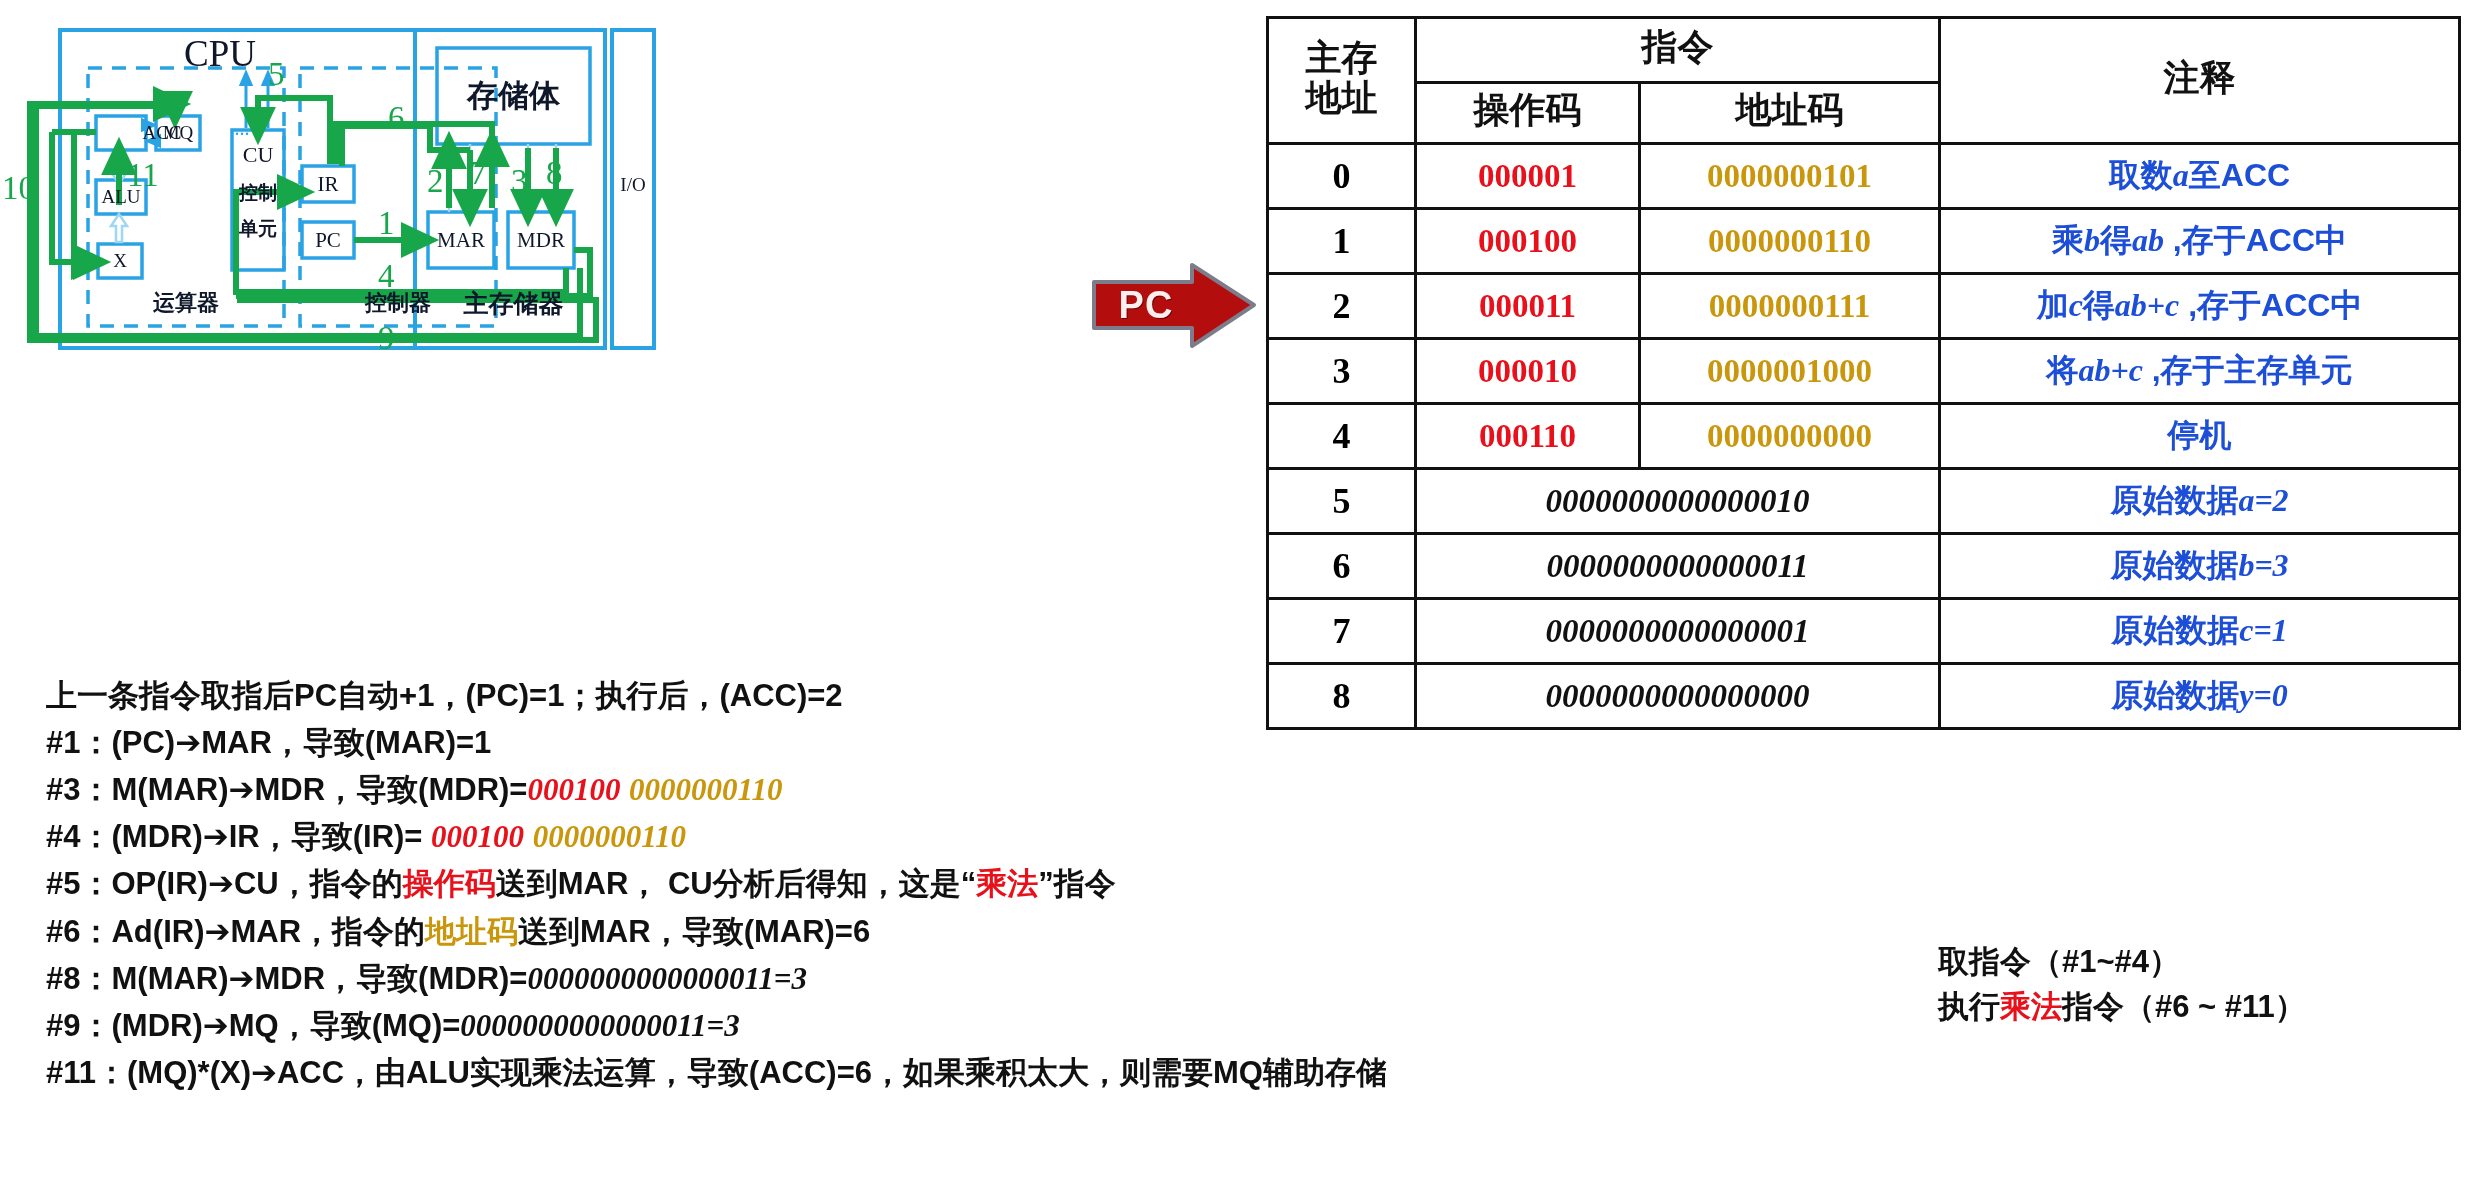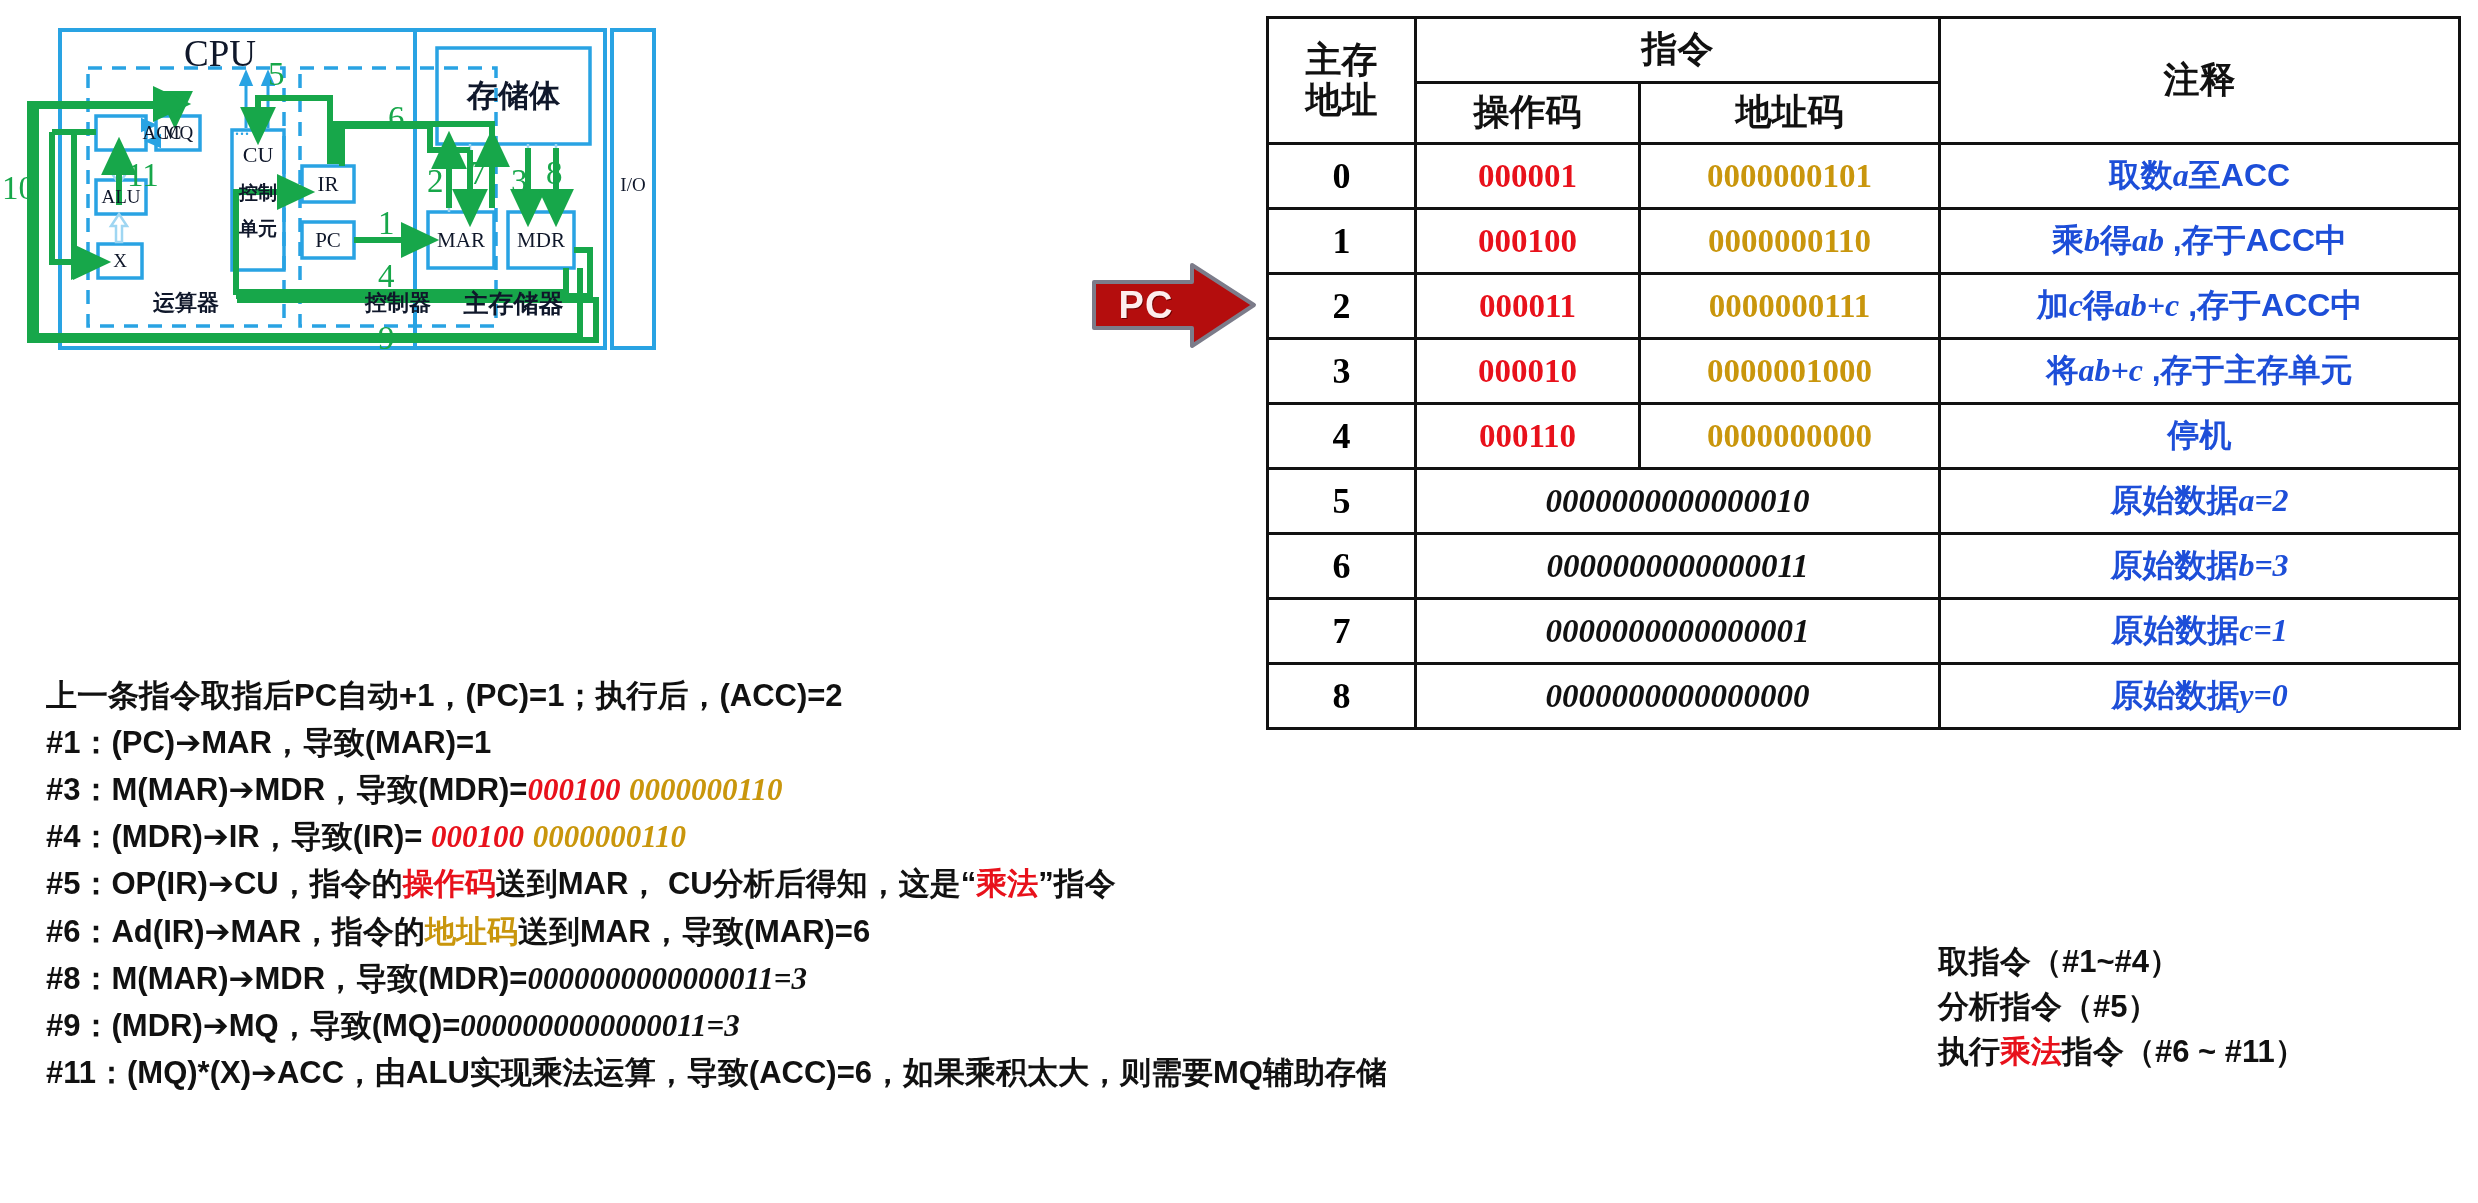--- a/index.html
+++ b/index.html
@@ -19,21 +19,21 @@
   #pc-arrow{position:absolute;left:1088px;top:258px;width:172px;height:95px;}
   #pc-arrow .txt{position:absolute;left:18px;top:26px;width:80px;text-align:center;
       color:#fdeeee;font-size:38px;font-weight:700;letter-spacing:1px;
       font-family:"Liberation Sans","DejaVu Sans",sans-serif;
       text-shadow:1px 1px 0 #6b0000;}
 
   
   #mem-table{position:absolute;left:1266px;top:16px;width:1192px;border-collapse:collapse;
              table-layout:fixed;background:#fff;}
   #mem-table td,#mem-table th{border:3px solid #111;padding:0;text-align:center;vertical-align:middle;}
-  #mem-table .h{font-family:Liberation Serif, serif;font-weight:700;font-size:36px;
+  #mem-table .h{font-family:Liberation Mono, monospace;font-weight:700;font-size:36px;
                 color:#111;line-height:1.1;text-align:center;}
   .col-addr{width:148px;}
   .col-op{width:224px;}
   .col-ad{width:300px;}
   .col-note{width:520px;}
   .addr-cell{font-family:"Liberation Serif","DejaVu Serif",serif;font-weight:700;font-size:36px;height:62px;}
   .opcode{color:#e8111b;font-family:"Liberation Serif","DejaVu Serif",serif;font-weight:700;font-size:33px;
           letter-spacing:0px;}
   .addrcode{color:#c9960c;font-family:"Liberation Serif","DejaVu Serif",serif;font-weight:700;font-size:33px;}
   .datacell{font-family:"Liberation Serif","DejaVu Serif",serif;font-weight:700;font-style:italic;font-size:33px;color:#111;}
@@ -287,19 +287,18 @@
       <span>#8：M(MAR)➔MDR，导致(MDR)=</span><span class="mono-i">0000000000000011=3</span>
     </div>
     <div class="line">
       <span>#9：(MDR)➔MQ，导致(MQ)=</span><span class="mono-i">0000000000000011=3</span>
     </div>
     <div class="line">#11：(MQ)*(X)➔ACC，由ALU实现乘法运算，导致(ACC)=6，如果乘积太大，则需要MQ辅助存储</div>
   </div>
 
   <div id="legend">
     <div class="line">取指令（#1~#4）</div>
-    <div class="line">分析指令（#5）</div>
     <div class="line">
       <span>执行</span><span class="red">乘法</span><span>指令（#6 ~ #11）</span>
     </div>
   </div>
 
 </div>
 
 </body></html>

